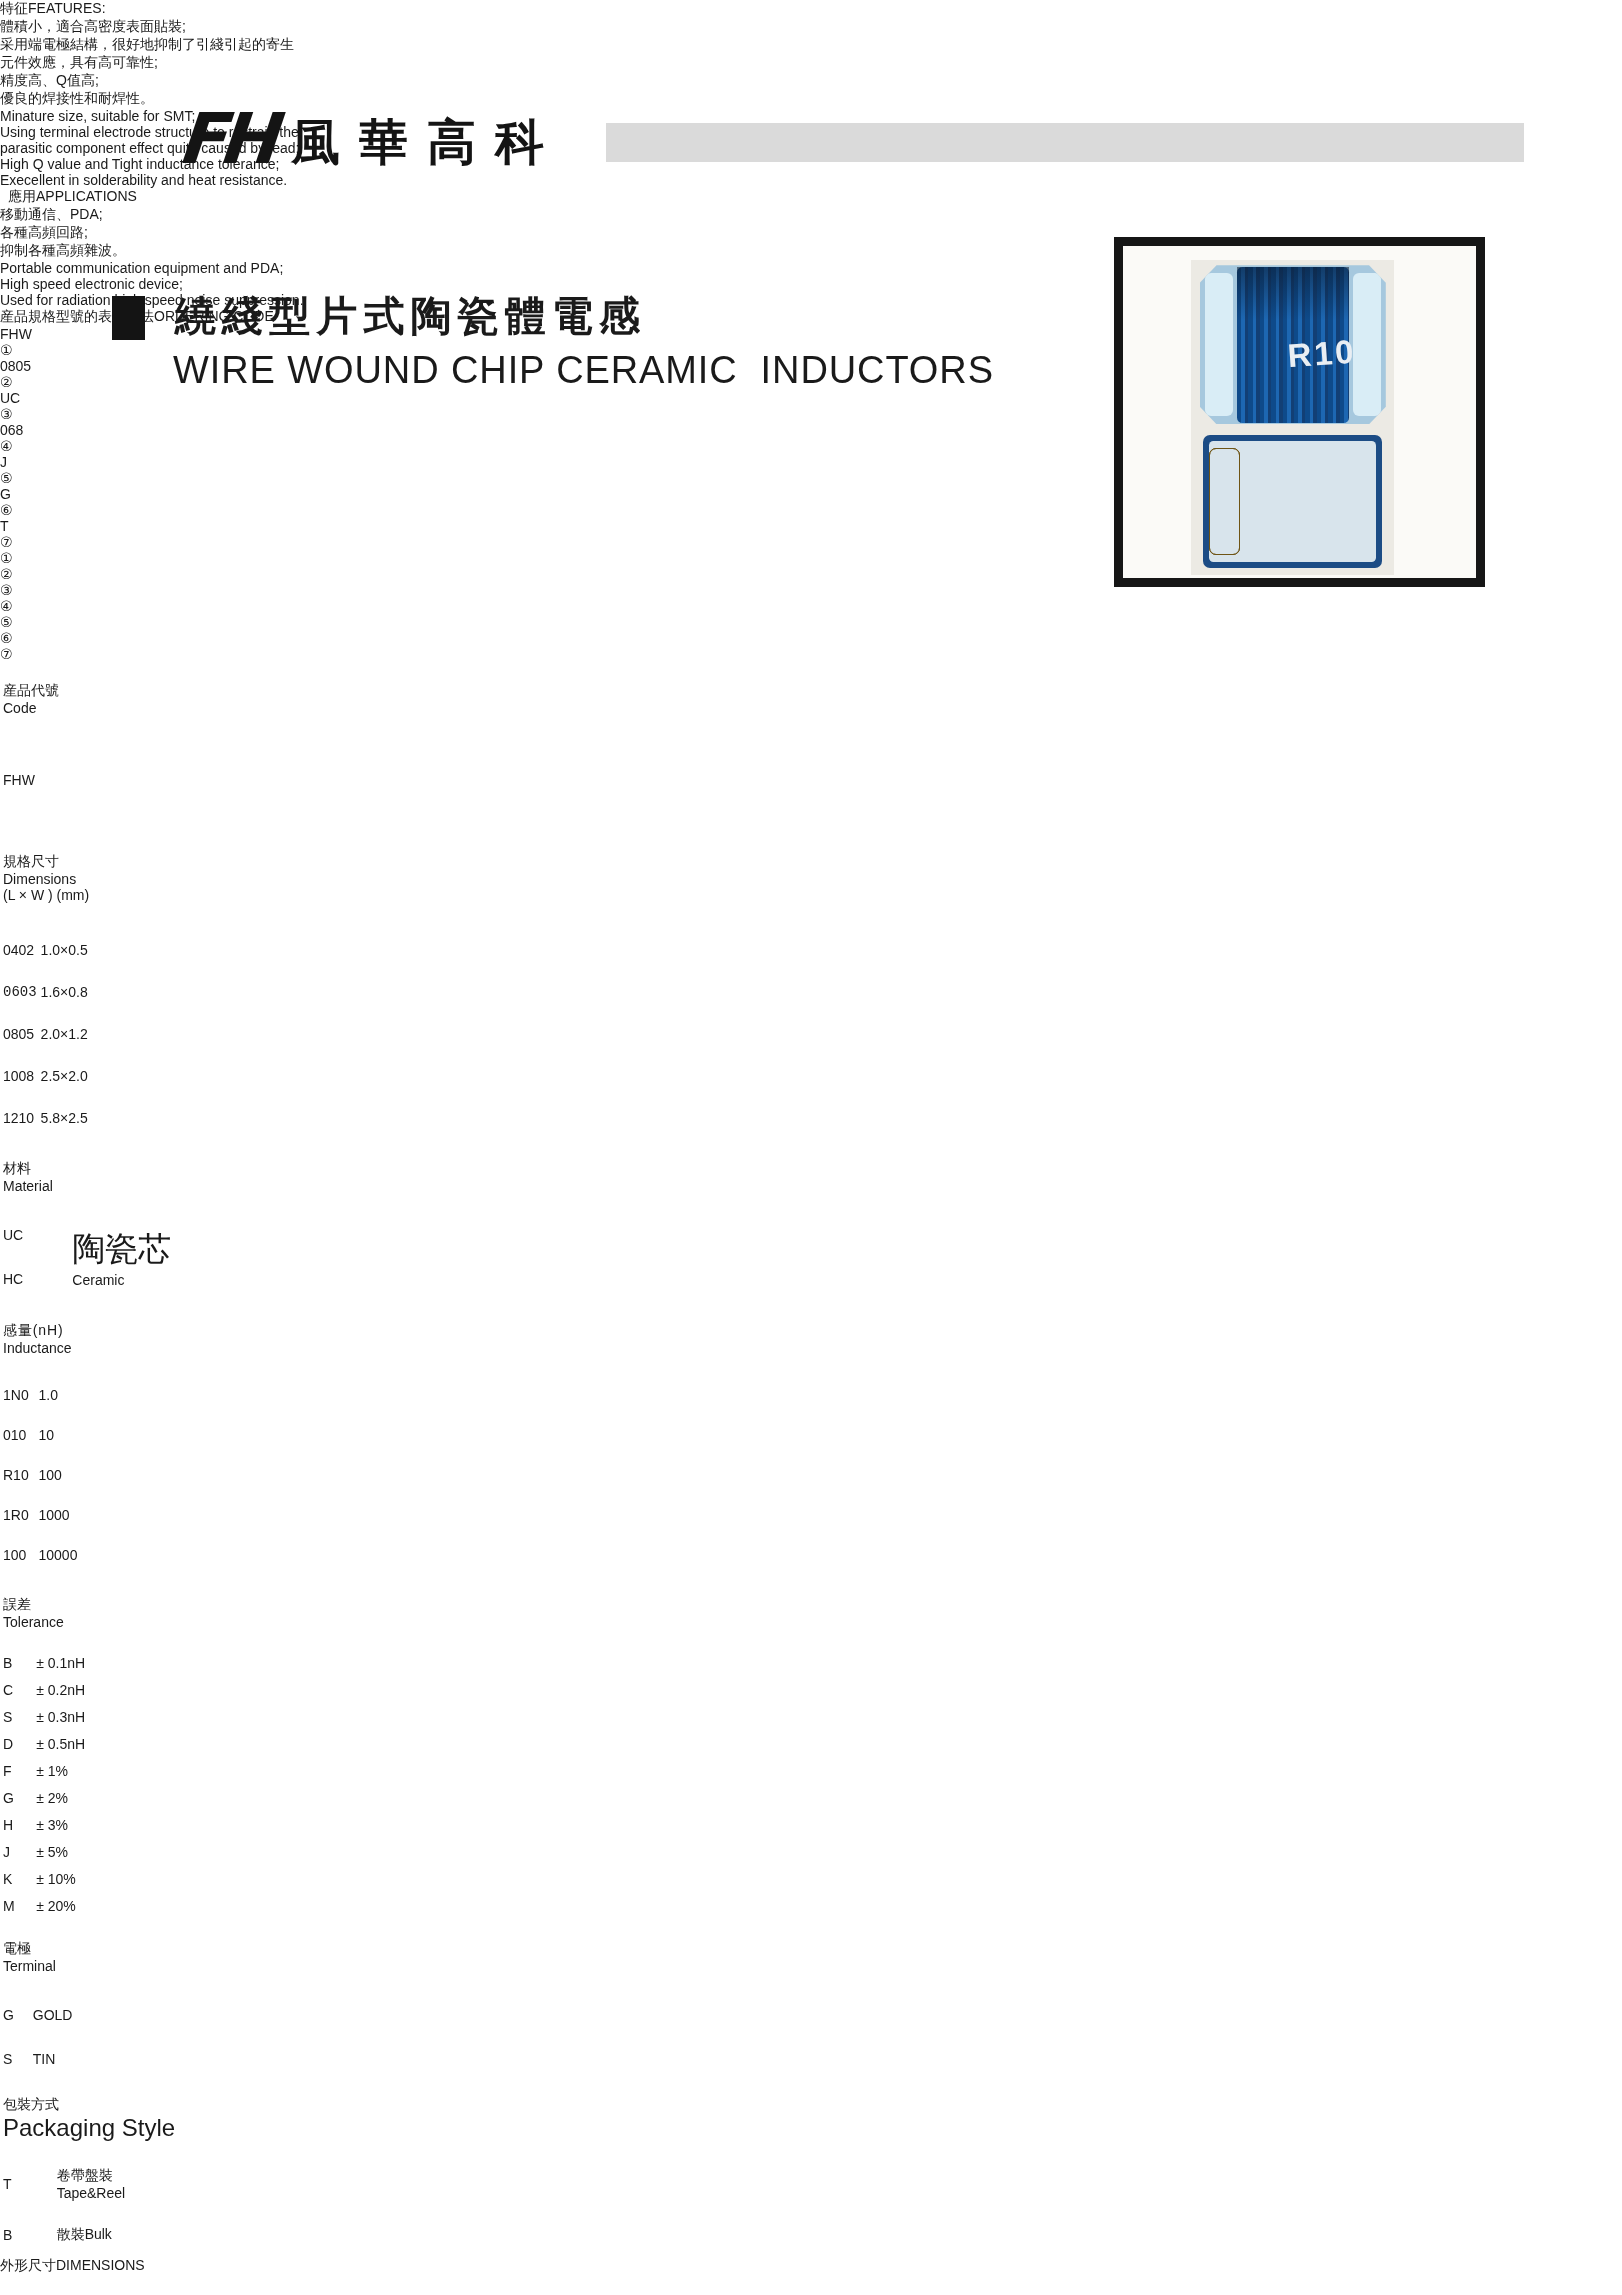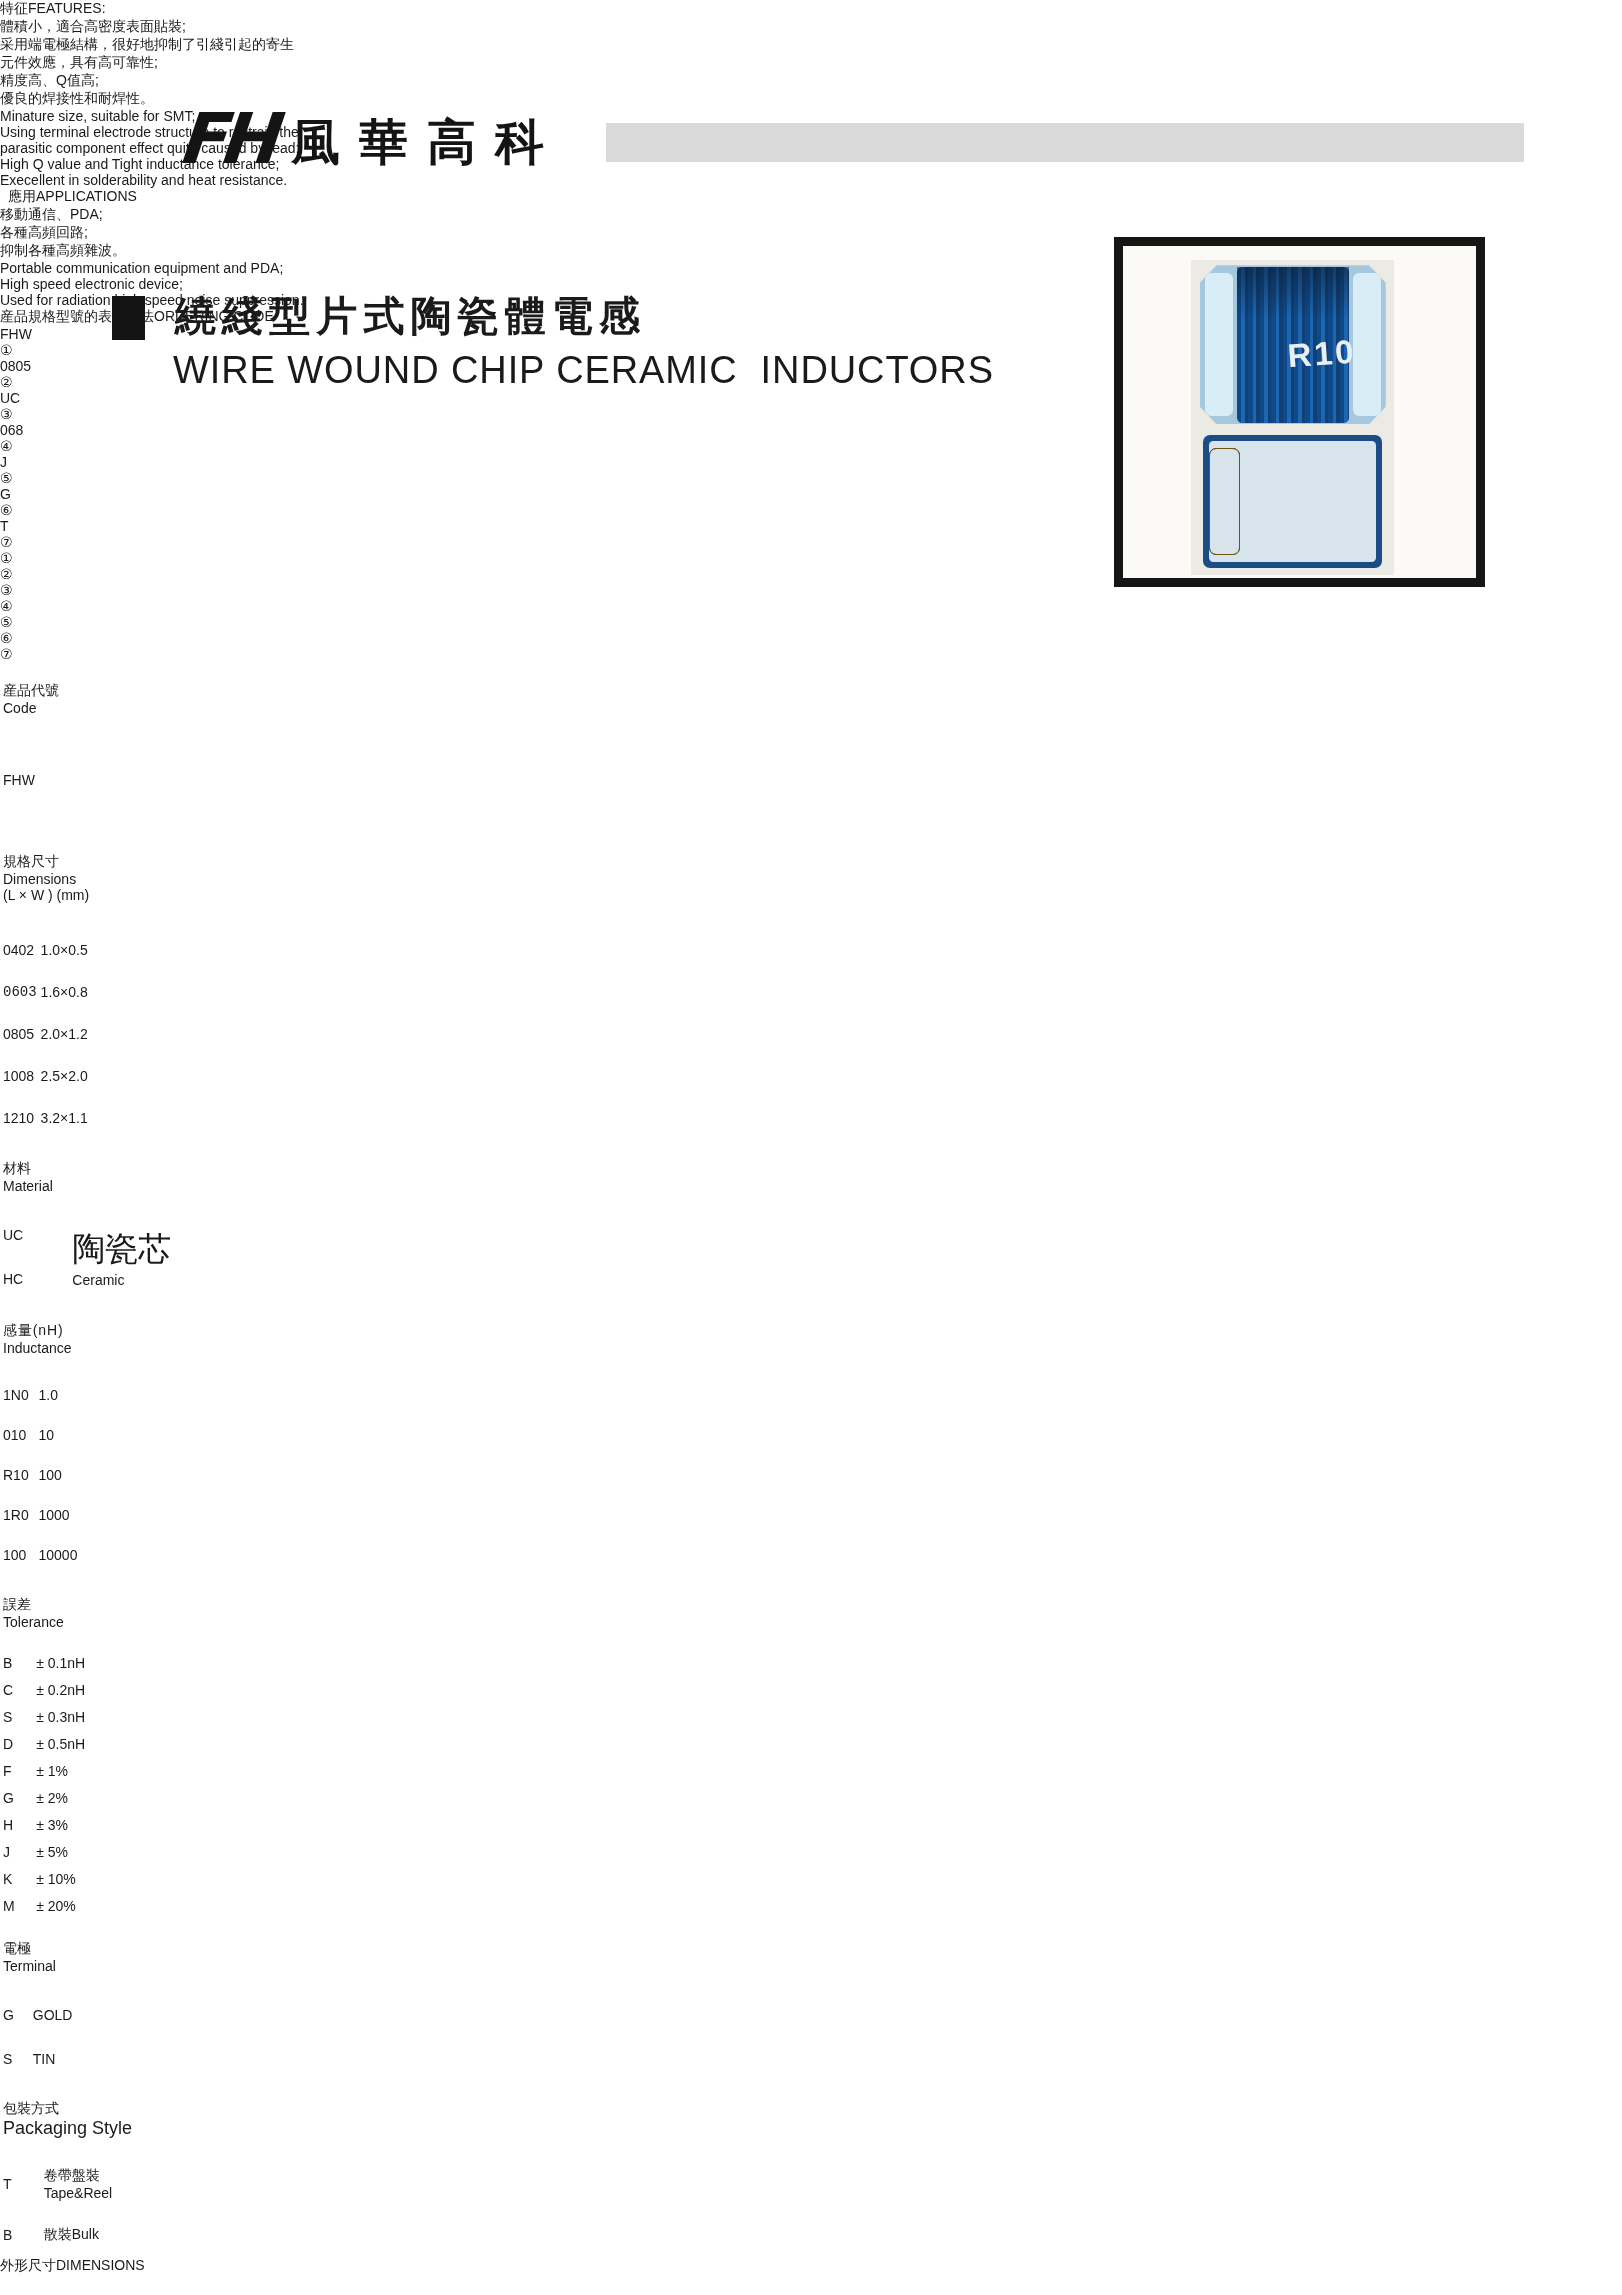--- a/index.html
+++ b/index.html
@@ -249,21 +249,21 @@
       <tr>
             <td class="cell30" style="height:38px;">0805</td>
             <td class="cell30">2.0×1.2</td>
           </tr>
       <tr>
             <td class="cell30" style="height:38px;">1008</td>
             <td class="cell30">2.5×2.0</td>
           </tr>
       <tr>
             <td class="cell30" style="height:38px;">1210</td>
-            <td class="cell30">3.2×1.1</td>
+            <td class="cell30">5.8×2.5</td>
           </tr>
     </tbody>
       </table>
   </div>
 
   
   <div class="tbl" style="left:524px;width:177px;">
     <table>
         <tbody>
       <tr class="hd">
@@ -396,21 +396,21 @@
       </table>
   </div>
 
   
   <div class="tbl" style="left:1310px;width:198px;">
     <table>
         <tbody>
       <tr class="hd">
             <td colspan="2" style="height:68px;">
         <div class="hz">包裝方式</div>
-        <div class="he" style="font-size:18px;">Packaging Style</div>
+        <div class="he" style="font-size:24px;">Packaging Style</div>
       </td>
           </tr>
       <tr>
         <td class="cell30" style="height:54px;width:30%;">T</td>
         <td class="two-line">
           <div>卷帶盤裝</div>
           <div>Tape&amp;Reel</div>
         </td>
       </tr>
       <tr>

